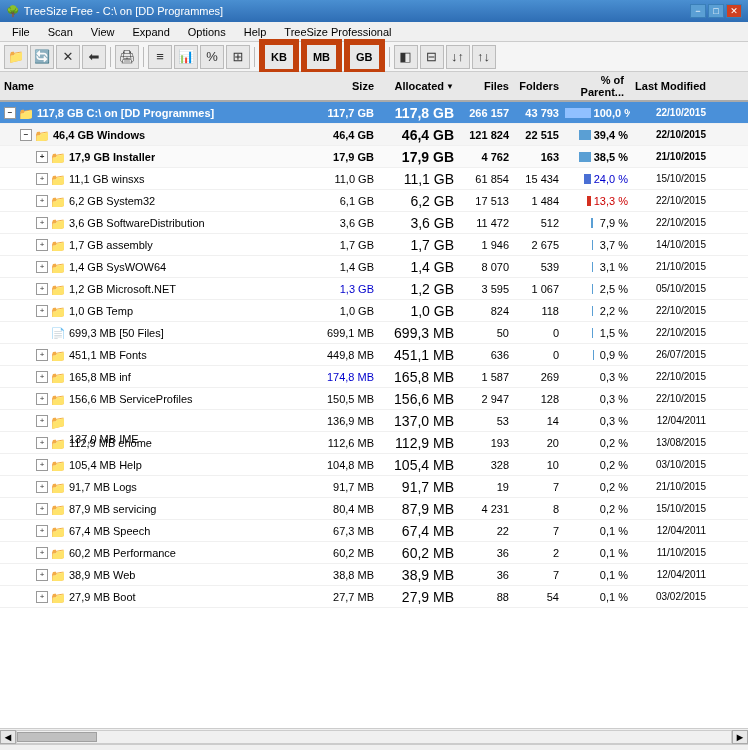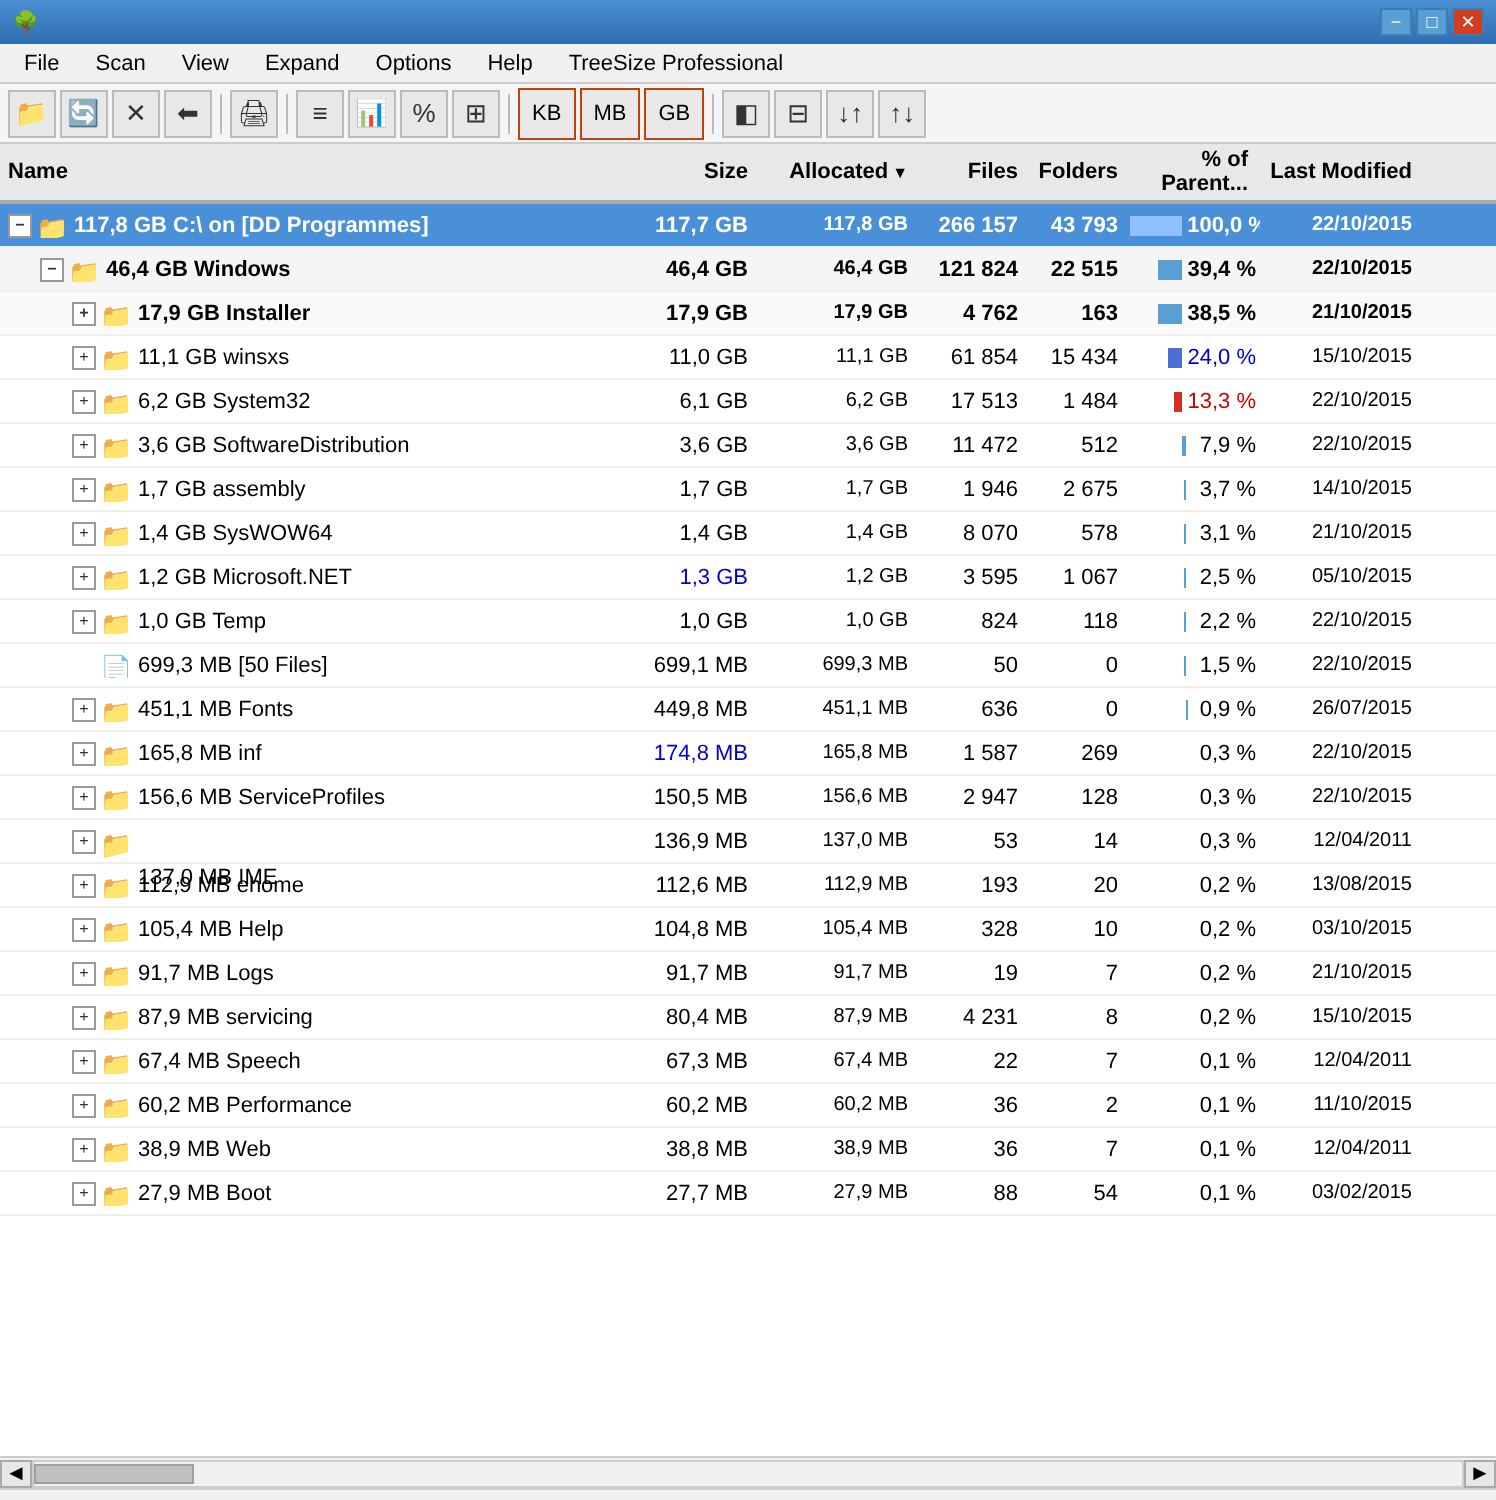--- a/index.html
+++ b/index.html
@@ -52,22 +52,22 @@
       padding: 0 4px;
       gap: 2px;
     }
     .tb-btn {
       width: 24px; height: 24px; background: #e8e8e8;
       border: 1px solid #bbb; display: flex; align-items: center; justify-content: center;
       cursor: pointer; font-size: 13px; color: #333;
     }
     .tb-sep { width: 1px; height: 20px; background: #bbb; margin: 0 2px; }
     .tb-text-btn {
-      padding: 12px 6px; background: #e8e8e8; border: 1px solid #c2410c;
-      font-size: 11px; font-weight: normal; cursor: pointer; height: 22px;
+      padding: 12px 6px; background: #e8e8e8; border: 6px solid #c2410c;
+      font-size: 11px; font-weight: bold; cursor: pointer; height: 22px;
       display: flex; align-items: center;
     }
 
     
     #col-header {
       background: #e8e8e8;
       border-bottom: 2px solid #aaa;
       height: 30px;
       display: flex;
       align-items: center;
@@ -102,21 +102,21 @@
       border-bottom: 1px solid #f0f0f0;
       cursor: default;
     }
     .row.row-root { background: #4a90d9; color: white; font-weight: bold; }
     .row.row-level1 { background: #f5f5f5; font-weight: bold; }
     .row.row-level2 { background: #fafafa; font-weight: bold; }
 
     .cell { display: flex; align-items: center; overflow: hidden; white-space: nowrap; }
     .cell-name { width: 310px; padding-left: 4px; }
     .cell-size { width: 70px; justify-content: flex-end; padding-right: 6px; font-size: 11px; }
-    .cell-allocated { width: 80px; justify-content: flex-end; padding-right: 6px; font-size: 10px; }
+    .cell-allocated { width: 80px; justify-content: flex-end; padding-right: 6px; font-size: 14px; }
     .cell-files { width: 55px; justify-content: flex-end; padding-right: 6px; font-size: 11px; }
     .cell-folders { width: 50px; justify-content: flex-end; padding-right: 6px; font-size: 11px; }
     .cell-modified { width: 80px; justify-content: flex-end; padding-right: 4px; font-size: 10px; }
 
     .pct-bar-container { display: flex; align-items: center; gap: 3px; width: 65px; justify-content: flex-end; padding-right: 2px; }
     .pct-bar { height: 10px; background: #5a9fd4; display: inline-block; }
     .pct-text { font-size: 11px; min-width: 32px; text-align: right; }
 
     .expand-btn { 
       width: 12px; height: 12px; border: 1px solid #999; background: white; color: #333;
@@ -171,20 +171,21 @@
       position: absolute; left: 0; top: 1px; width: 80px; height: 10px;
       background: #c0c0c0; border: 1px solid #a0a0a0;
     }
   </style>
 </head>
 <body>
 
 <div id="title-bar">
   <div class="title-left">
     <span>🌳</span>
+    <span>TreeSize Free - C:\ on  [DD Programmes]</span>
   </div>
   <div class="win-controls">
     <div class="win-btn">−</div>
     <div class="win-btn">□</div>
     <div class="win-btn close">✕</div>
   </div>
 </div>
 
 <div id="menu-bar">
   <span class="menu-item">File</span>
@@ -358,21 +359,21 @@
     <div class="row">
       <div class="cell cell-name">
         <span class="indent" style="width: 32px;"></span>
         <div class="expand-btn">+</div>
         <span class="folder-icon folder-gold">📁</span>
         <span style="overflow: hidden; text-overflow: ellipsis;">1,4 GB   SysWOW64</span>
       </div>
       <div class="cell cell-size">1,4 GB</div>
       <div class="cell cell-allocated">1,4 GB</div>
       <div class="cell cell-files">8 070</div>
-      <div class="cell cell-folders">578</div>
+      <div class="cell cell-folders">539</div>
       <div class="cell pct-bar-container">
         <span class="pct-bar" style="width: 0.9px;"></span>
         <span class="pct-text">3,1 %</span>
       </div>
       <div class="cell cell-modified">21/10/2015</div>
     </div>
     <div class="row">
       <div class="cell cell-name">
         <span class="indent" style="width: 32px;"></span>
         <div class="expand-btn">+</div>

